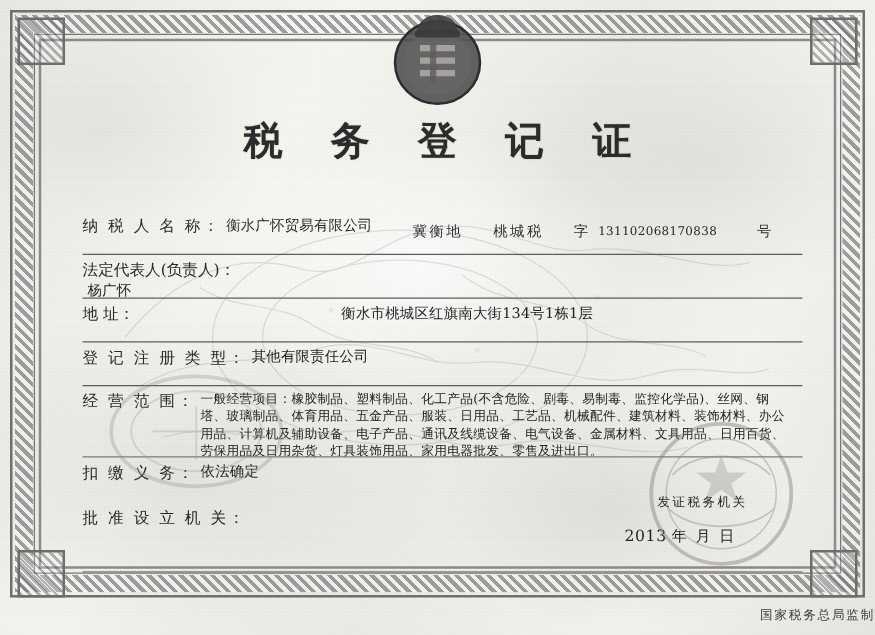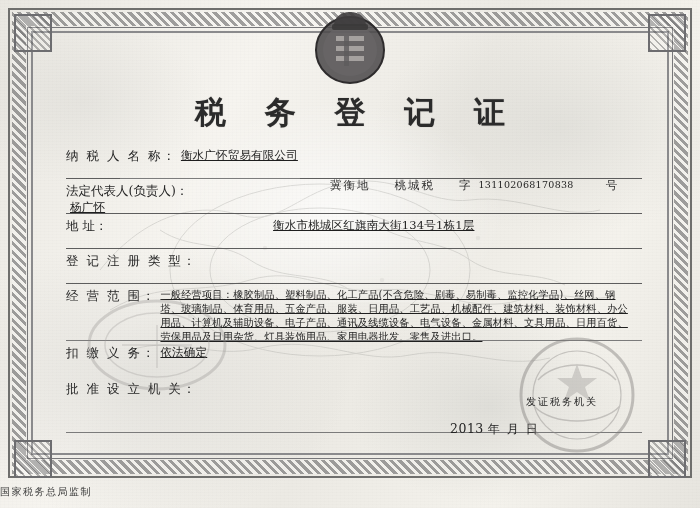--- a/index.html
+++ b/index.html
@@ -148,21 +148,21 @@
     color: #242424;
     position: relative;
     top: -1px;
   }
   .serial-row .tail { margin-left: 26px; letter-spacing: 1px; }
 
   
   .fields {
     position: absolute;
     left: 66px;
-    top: 144px;
+    top: 169px;
     width: 570px;
   }
   .frow {
     position: relative;
     display: flex;
     align-items: flex-start;
     min-height: 28px;
     padding-top: 4px;
   }
   .flabel {
@@ -174,21 +174,20 @@
   }
   .flabel.wide2 { letter-spacing: 2px; }
   .fvalue {
     font-family: "DejaVu Serif", serif;
     font-size: 11.5px;
     color: #1f1f1f;
     margin-left: 4px;
     line-height: 15px;
     flex: 1 1 auto;
     letter-spacing: .2px;
-    text-decoration: underline;
   }
   .fvalue.small { font-size: 10.2px; line-height: 14px; }
   .rule {
     position: absolute;
     left: 0;
     right: -6px;
     bottom: 0;
     border-bottom: 1px solid #5d5d5d;
   }
   .rule.dim { border-bottom-color: #7b7b7b; }
@@ -214,20 +213,21 @@
   .issue .org {
     font-size: 10px;
     letter-spacing: 2px;
     margin-bottom: 12px;
     padding-left: 34px;
   }
   .issue .date {
     font-size: 12px;
     letter-spacing: 3px;
     display: flex;
+    justify-content: center;
     gap: 4px;
     align-items: baseline;
   }
   .issue .date .yr { letter-spacing: .5px; font-size: 12.5px; }
 
   
   .stamp {
     position: absolute;
     right: 62px;
     bottom: 52px;
@@ -244,21 +244,21 @@
     height: 110px;
     opacity: .30;
     pointer-events: none;
   }
 
   
   .footer {
     position: absolute;
     left: 0; right: 0;
     bottom: 9px;
-    text-align: left;
+    text-align: right;
     font-family: "DejaVu Serif", serif;
     font-size: 10px;
     letter-spacing: 1.5px;
     color: #3a3a3a;
   }
 
   .scratch {
     position: absolute;
     pointer-events: none;
     background: rgba(255,255,255,0.55);
@@ -338,20 +338,21 @@
     </div>
 
     <div class="frow row-addr">
       <span class="flabel">地        址：</span>
       <span class="fvalue">衡水市桃城区红旗南大街134号1栋1层</span>
       <span class="rule"></span>
     </div>
 
     <div class="frow row-type">
       <span class="flabel wide2">登 记 注 册 类 型：</span>
+      <span class="fvalue">其他有限责任公司</span>
       <span class="rule"></span>
     </div>
 
     <div class="frow row-scope">
       <span class="flabel wide2">经 营 范 围：</span>
       <span class="fvalue small">一般经营项目：橡胶制品、塑料制品、化工产品(不含危险、剧毒、易制毒、监控化学品)、丝网、钢塔、玻璃制品、体育用品、五金产品、服装、日用品、工艺品、机械配件、建筑材料、装饰材料、办公用品、计算机及辅助设备、电子产品、通讯及线缆设备、电气设备、金属材料、文具用品、日用百货、劳保用品及日用杂货、灯具装饰用品、家用电器批发、零售及进出口。</span>
       <span class="rule dim"></span>
     </div>
 
     <div class="frow row-duty">

